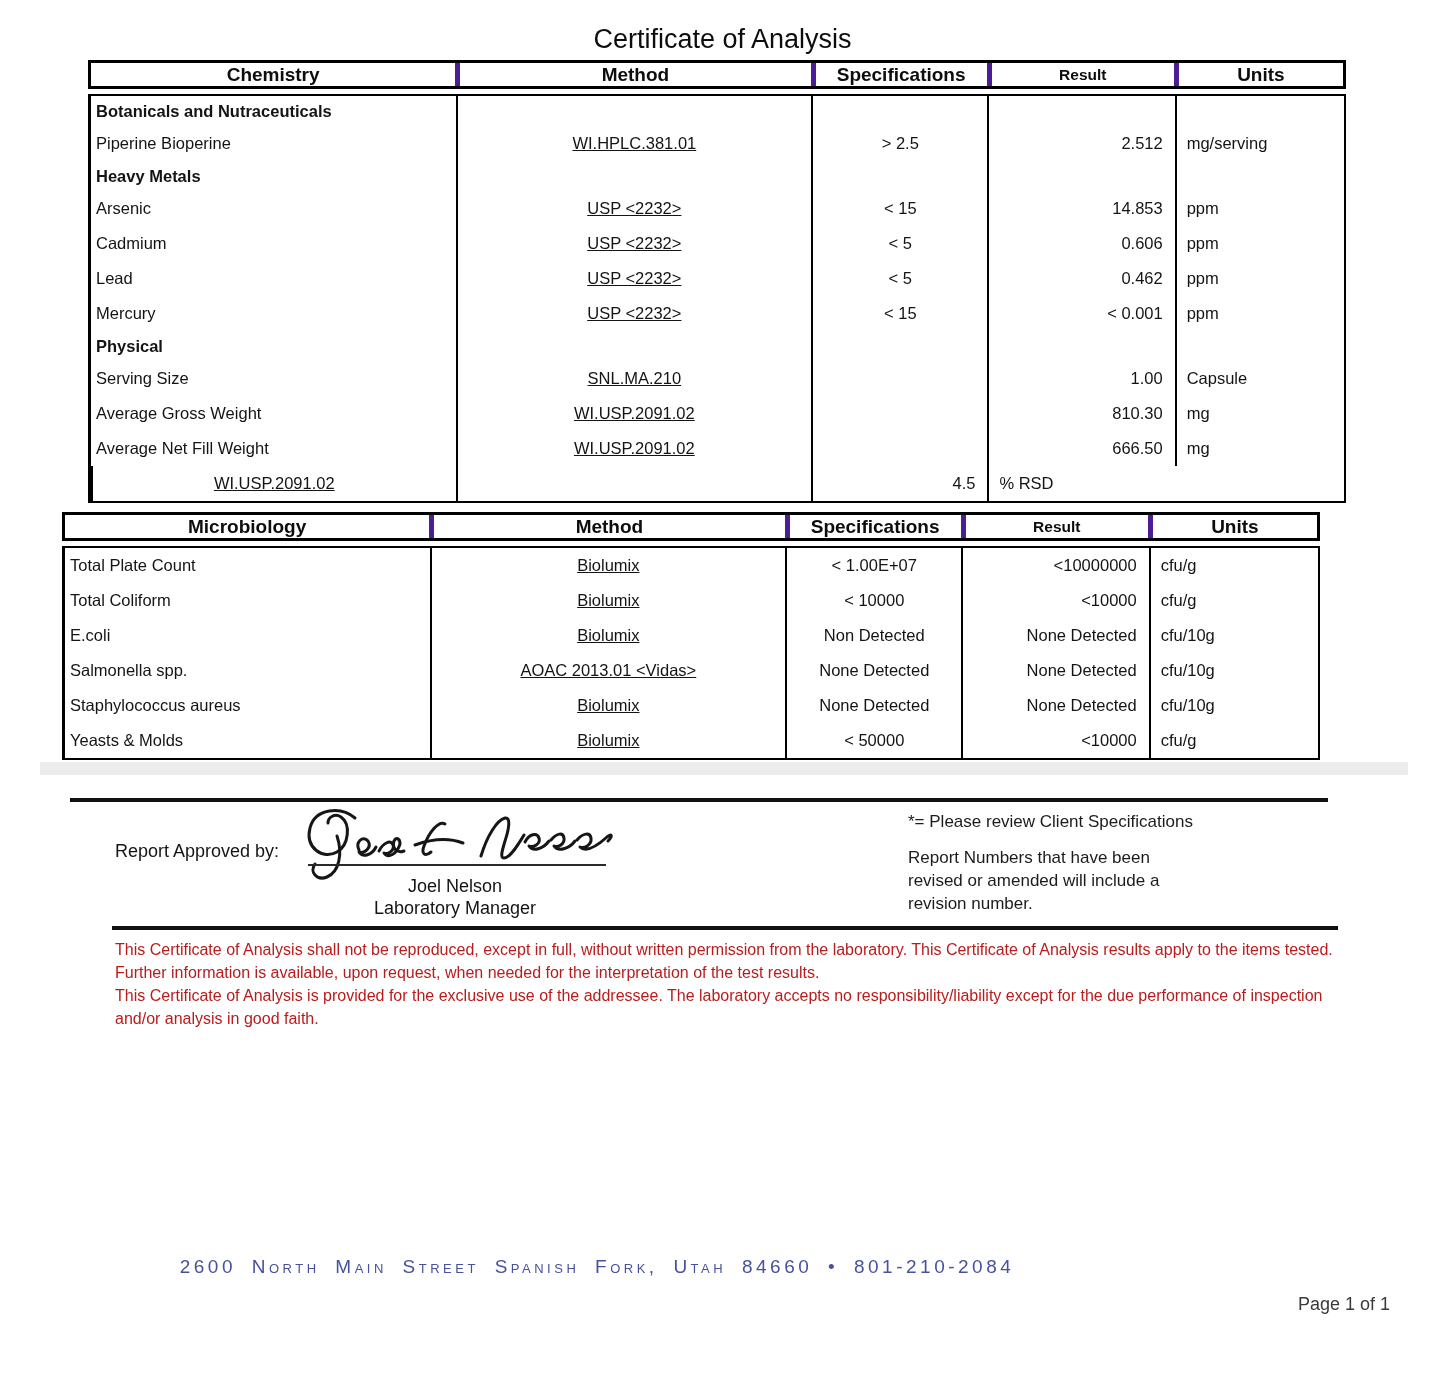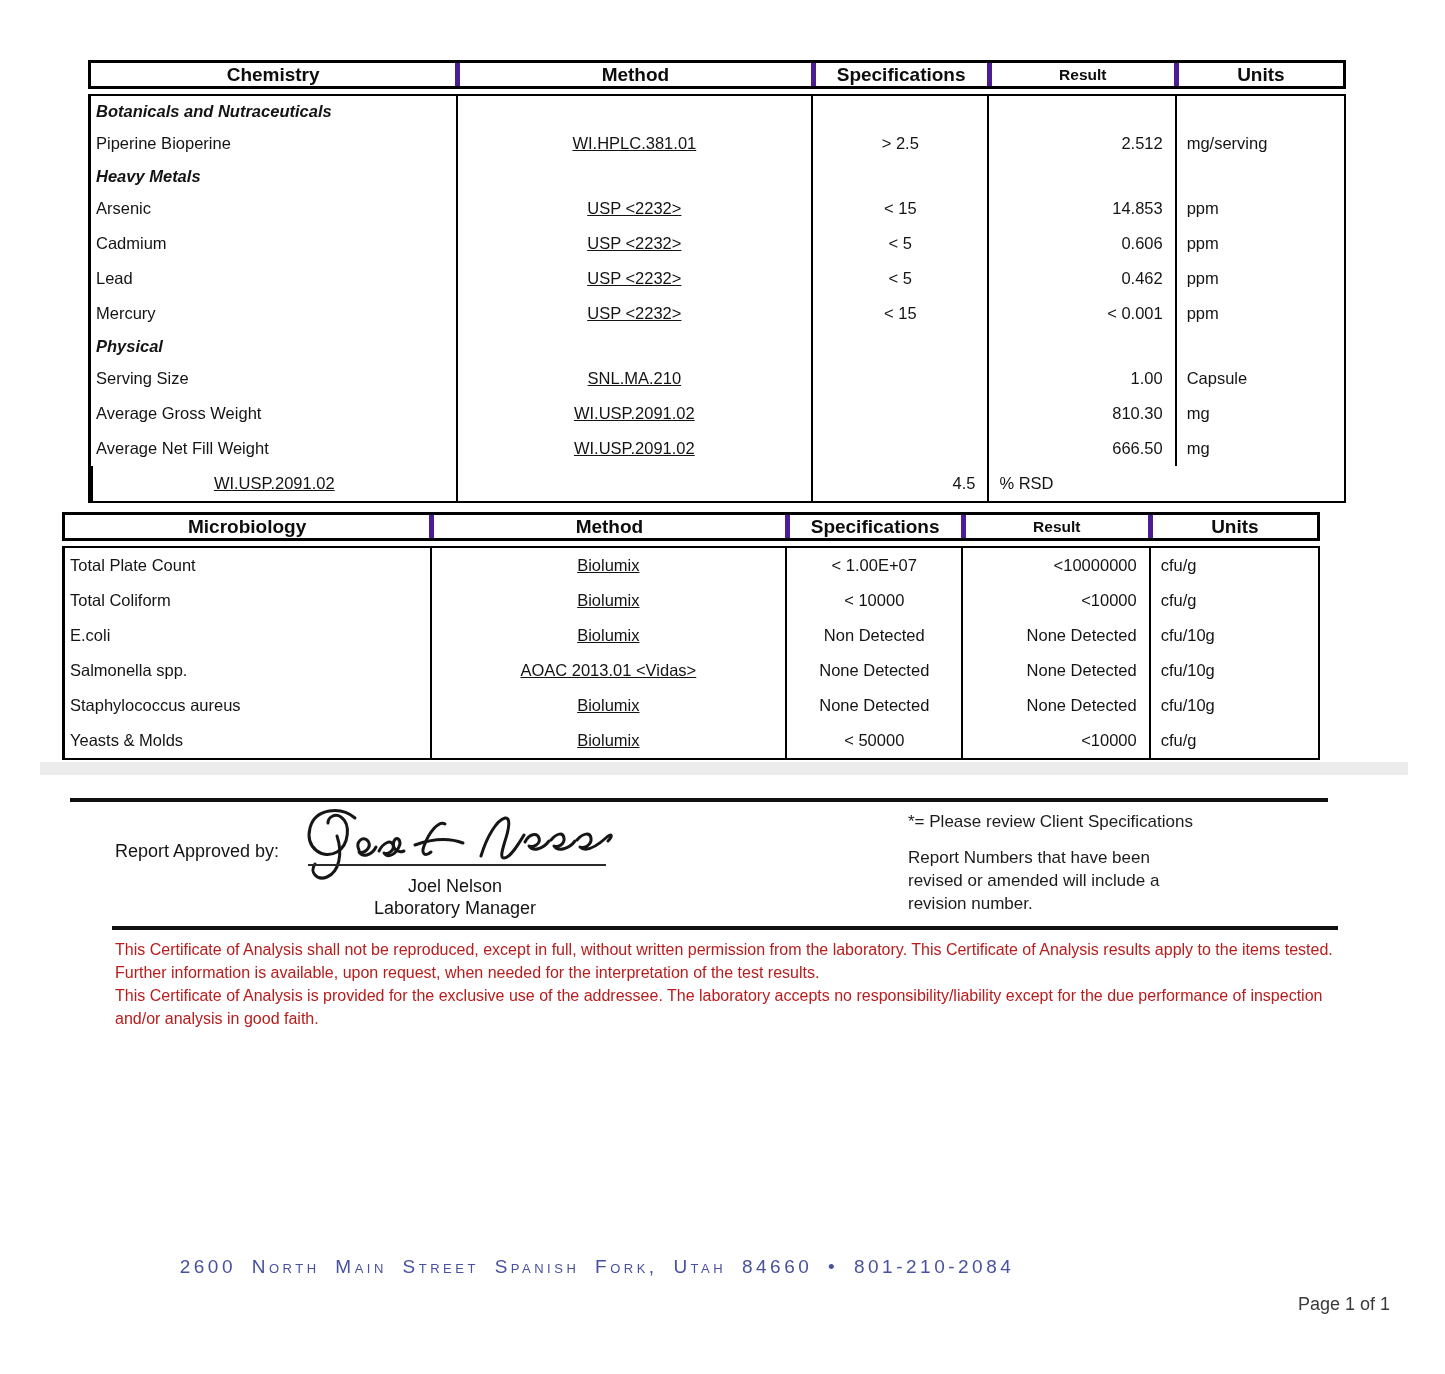--- a/index.html
+++ b/index.html
@@ -51,21 +51,21 @@
     display:flex;align-items:center;
     font-size:16.5px;color:#141414;
     overflow:hidden;white-space:nowrap;
   }
   .cell.col1{padding-left:5px;justify-content:flex-start;}
   .cell.col2{justify-content:center;text-decoration:underline;}
   .cell.col3{justify-content:center;}
   .cell.col4{justify-content:flex-end;padding-right:12px;}
   .cell.col5{padding-left:10px;justify-content:flex-start;}
   .cell.col2,.cell.col3,.cell.col4,.cell.col5{border-left:2px solid #000;}
-  .cell.section-label{font-weight:bold;font-style:italic;}
+  .cell.section-label{font-weight:bold;}
   
   .gray-band{position:absolute;left:40px;top:762px;width:1368px;height:13px;background:#ececec;}
   .rule{position:absolute;height:4px;background:#111;}
   .rule.rule-top{left:70px;top:798px;width:1258px;}
   .rule.rule-bottom{left:112px;top:926px;width:1226px;}
   
   .approve-label{position:absolute;left:115px;top:841px;font-size:18px;color:#141414;}
   .signature-wrap{position:absolute;left:295px;top:804px;width:320px;height:80px;}
   .signature-wrap svg{display:block;width:320px;height:80px;}
   .sig-underline{position:absolute;left:308px;top:864px;width:298px;height:2px;background:#2a2a2a;}
@@ -93,20 +93,21 @@
   .page-number{
     position:absolute;right:55px;top:1294px;
     font-size:18px;color:#3a3a3a;
   }
 </style>
 </head>
 <body>
 
 <div class="page">
 
+  <h1 class="doc-title">Certificate of Analysis</h1>
 
   <section class="coa-table chemistry">
     <div class="thead">
         <div class="hcell col1">Chemistry</div>
         <div class="hcell col2">Method</div>
         <div class="hcell col3">Specifications</div>
         <div class="hcell col4">Result</div>
         <div class="hcell col5">Units</div>
       </div>
     <div class="tbody">

